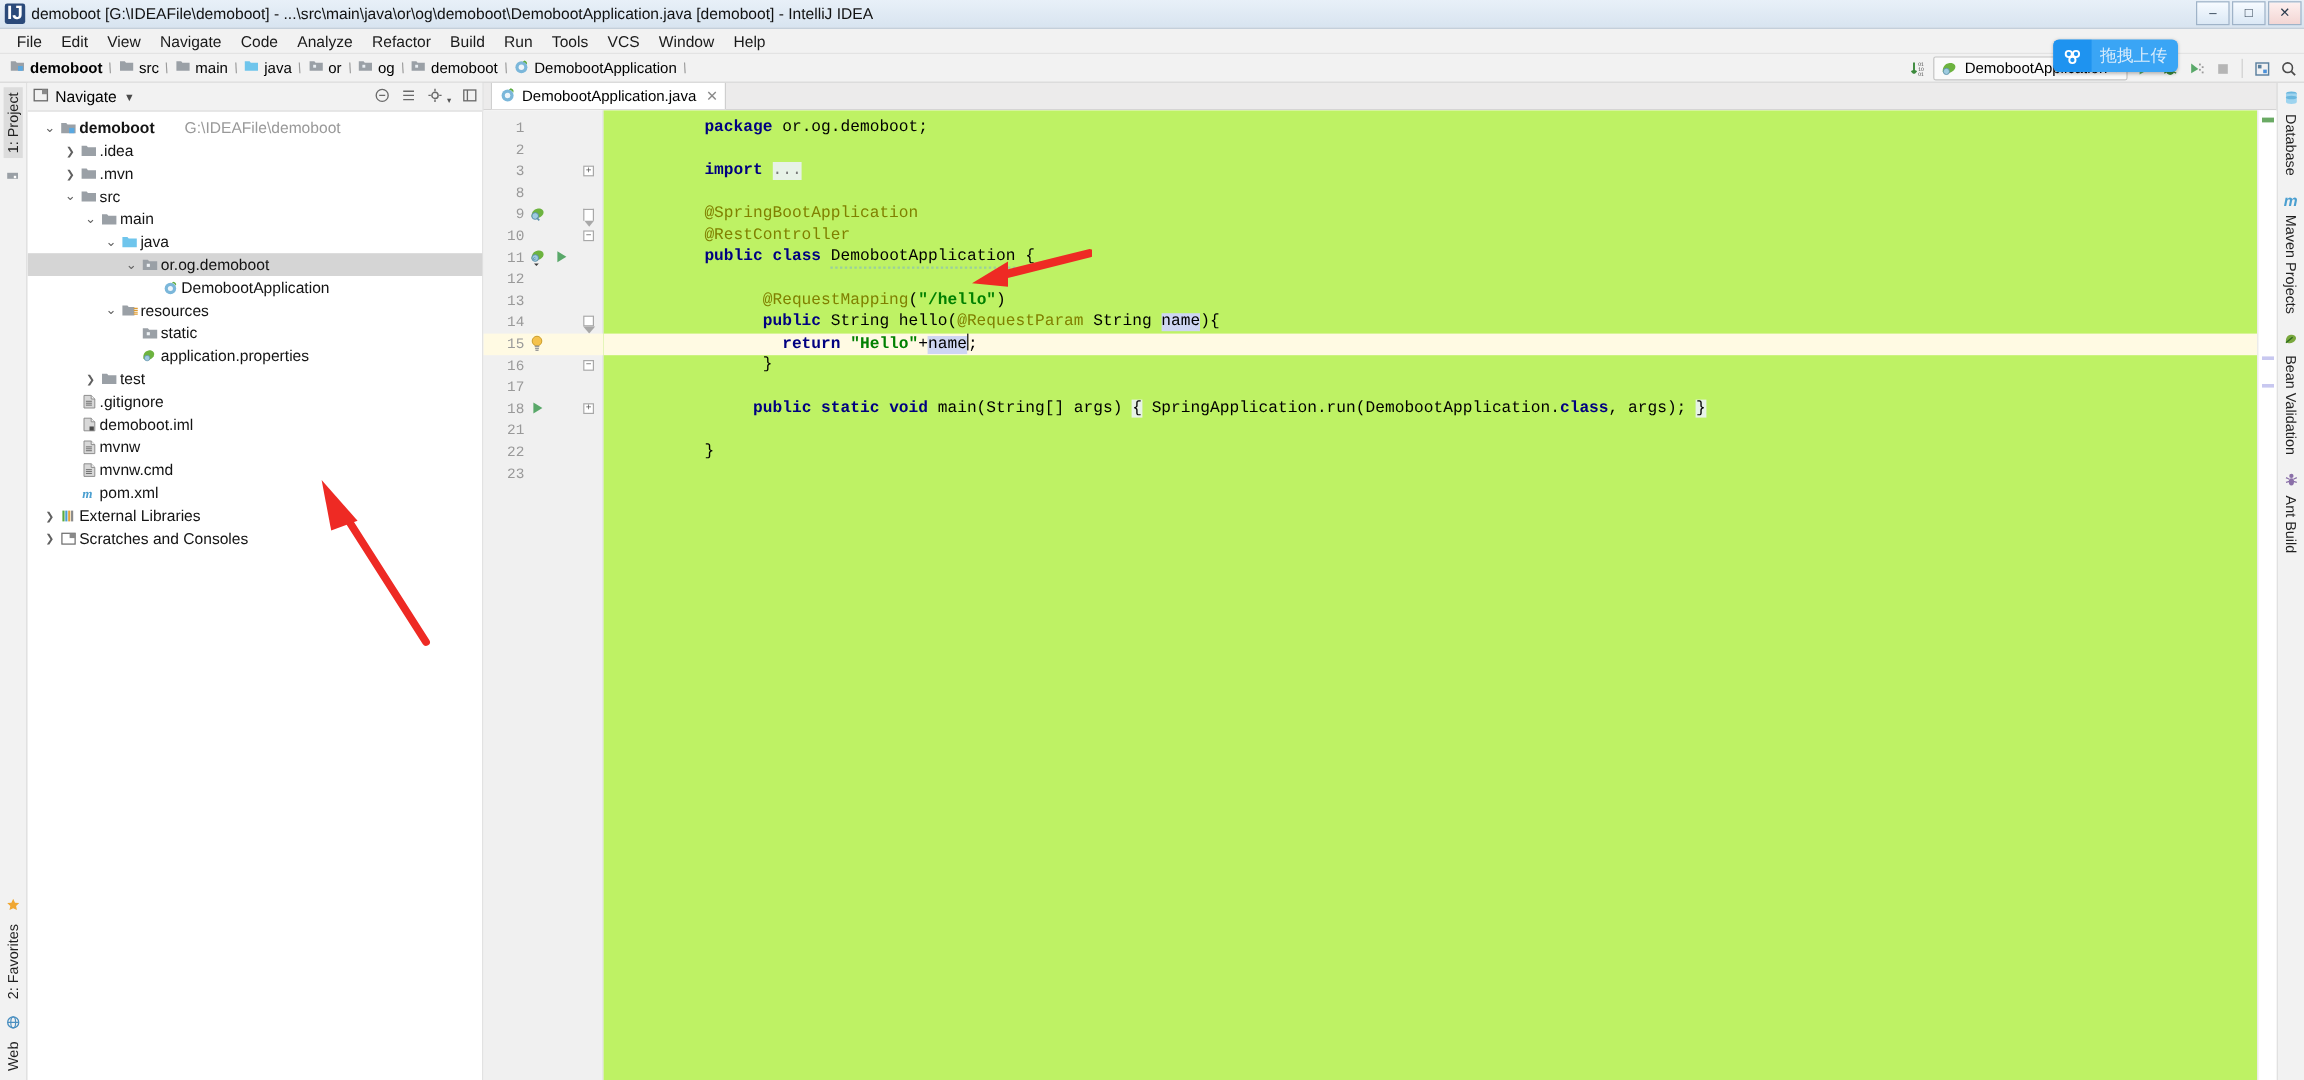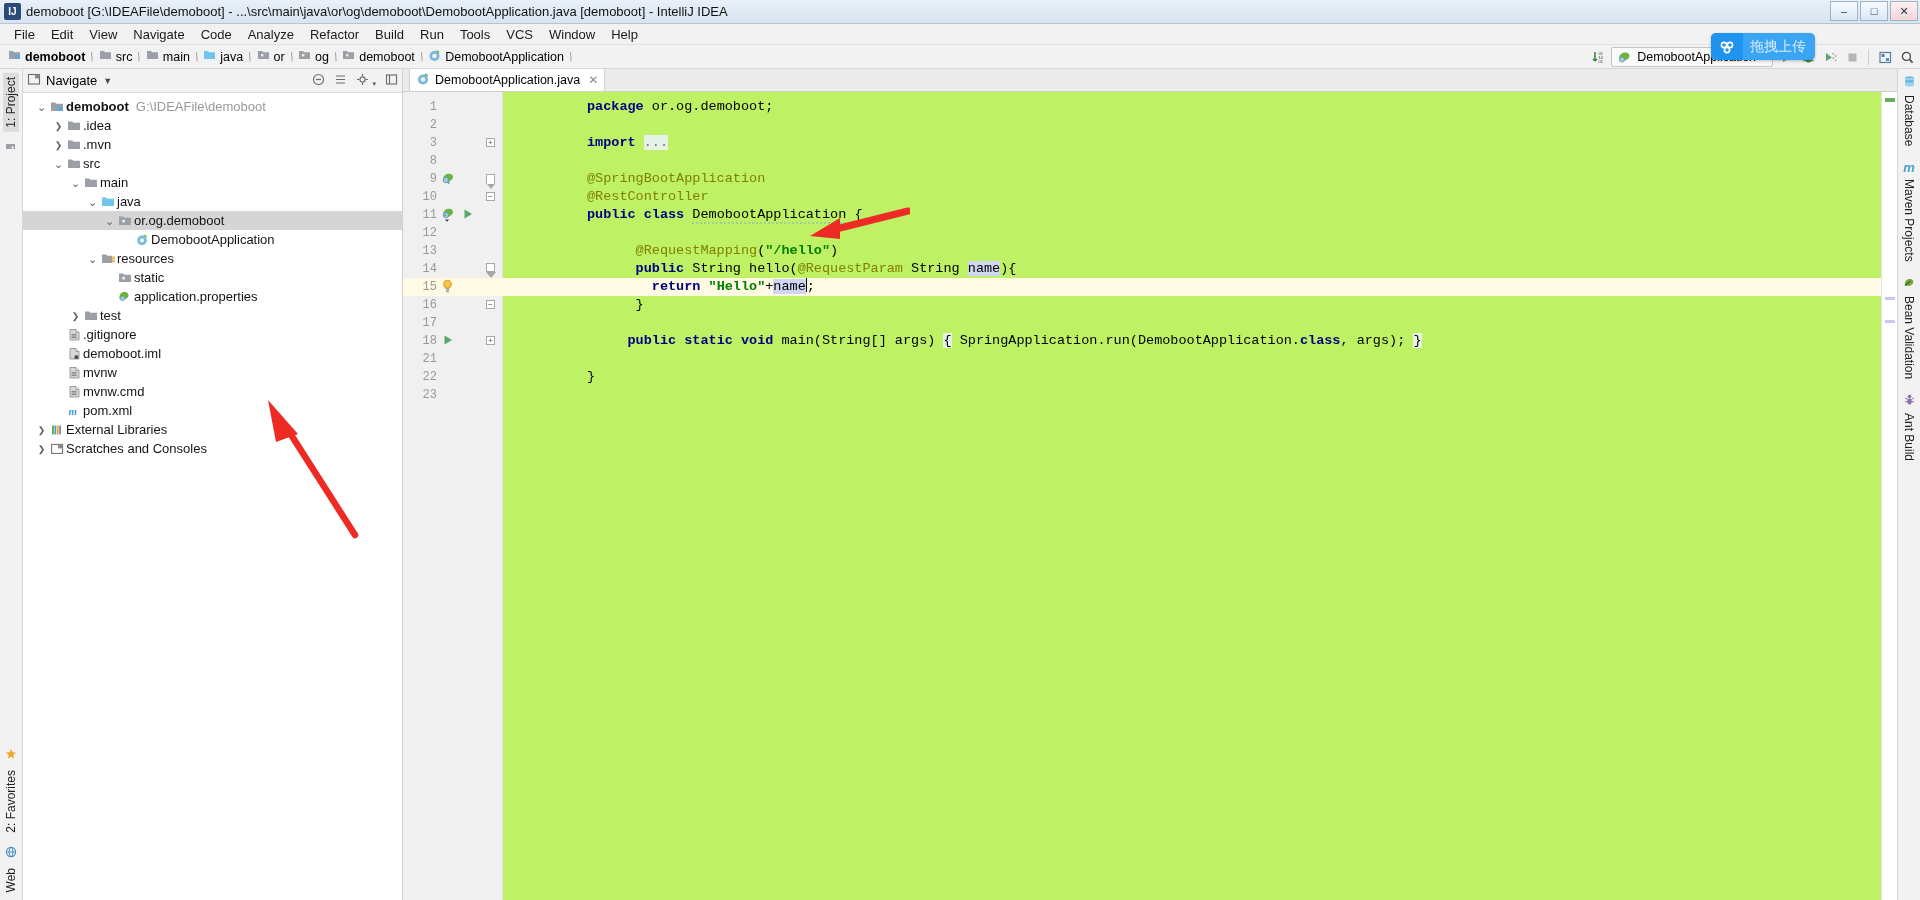--- a/index.html
+++ b/index.html
@@ -23,21 +23,21 @@
     display: flex; align-items: center;
     padding: 0 0 0 4px;
     font-size: 13px;
     position: relative;
     flex: 0 0 24px;
   }
   .titlebar .appicon {
     width: 17px; height: 17px; margin-right: 5px;
     background: #2b4a7a; border-radius: 2px;
     display: flex; align-items: center; justify-content: center;
-    color: #fff; font-size: 10px; font-weight: bold;
+    color: #fff; font-size: 16px; font-weight: bold;
     font-family: "Liberation Sans", sans-serif;
   }
   .titlebar .title { color: #111; white-space: nowrap; overflow: hidden; }
   .winbtns { position: absolute; right: 2px; top: 1px; display: flex; gap: 2px; }
   .winbtn {
     width: 28px; height: 20px;
     border: 1px solid #9fb3c8;
     background: linear-gradient(to bottom, #f7fbff, #dbe8f5);
     display: flex; align-items: center; justify-content: center;
     font-size: 11px; color: #2a3b4d; line-height: 1;
@@ -138,21 +138,21 @@
   .trow {
     display: flex; align-items: center; height: 19px;
     padding-left: 0; white-space: nowrap; cursor: default;
   }
   .trow.sel { background: #d5d5d5; }
   .twist { width: 13px; display: inline-flex; align-items: center; justify-content: center;
            color: #606060; font-size: 9px; flex: 0 0 13px; }
   .ticon { width: 18px; display: inline-flex; align-items: center; justify-content: center; flex: 0 0 18px; }
   .tlabel { color: #141414; }
   .tlabel.b { font-weight: bold; }
-  .tpath { color: #999; margin-left: 7px; }
+  .tpath { color: #999; margin-left: 25px; }
 
   
   .editorcol { flex: 1 1 auto; display: flex; flex-direction: column; min-width: 0; }
   .tabsbar {
     height: 23px; flex: 0 0 23px;
     background: #ecebeb; border-bottom: 1px solid #cfcfcf;
     display: flex; align-items: flex-end; padding-left: 6px;
   }
   .etab {
     display: flex; align-items: center; gap: 5px;

